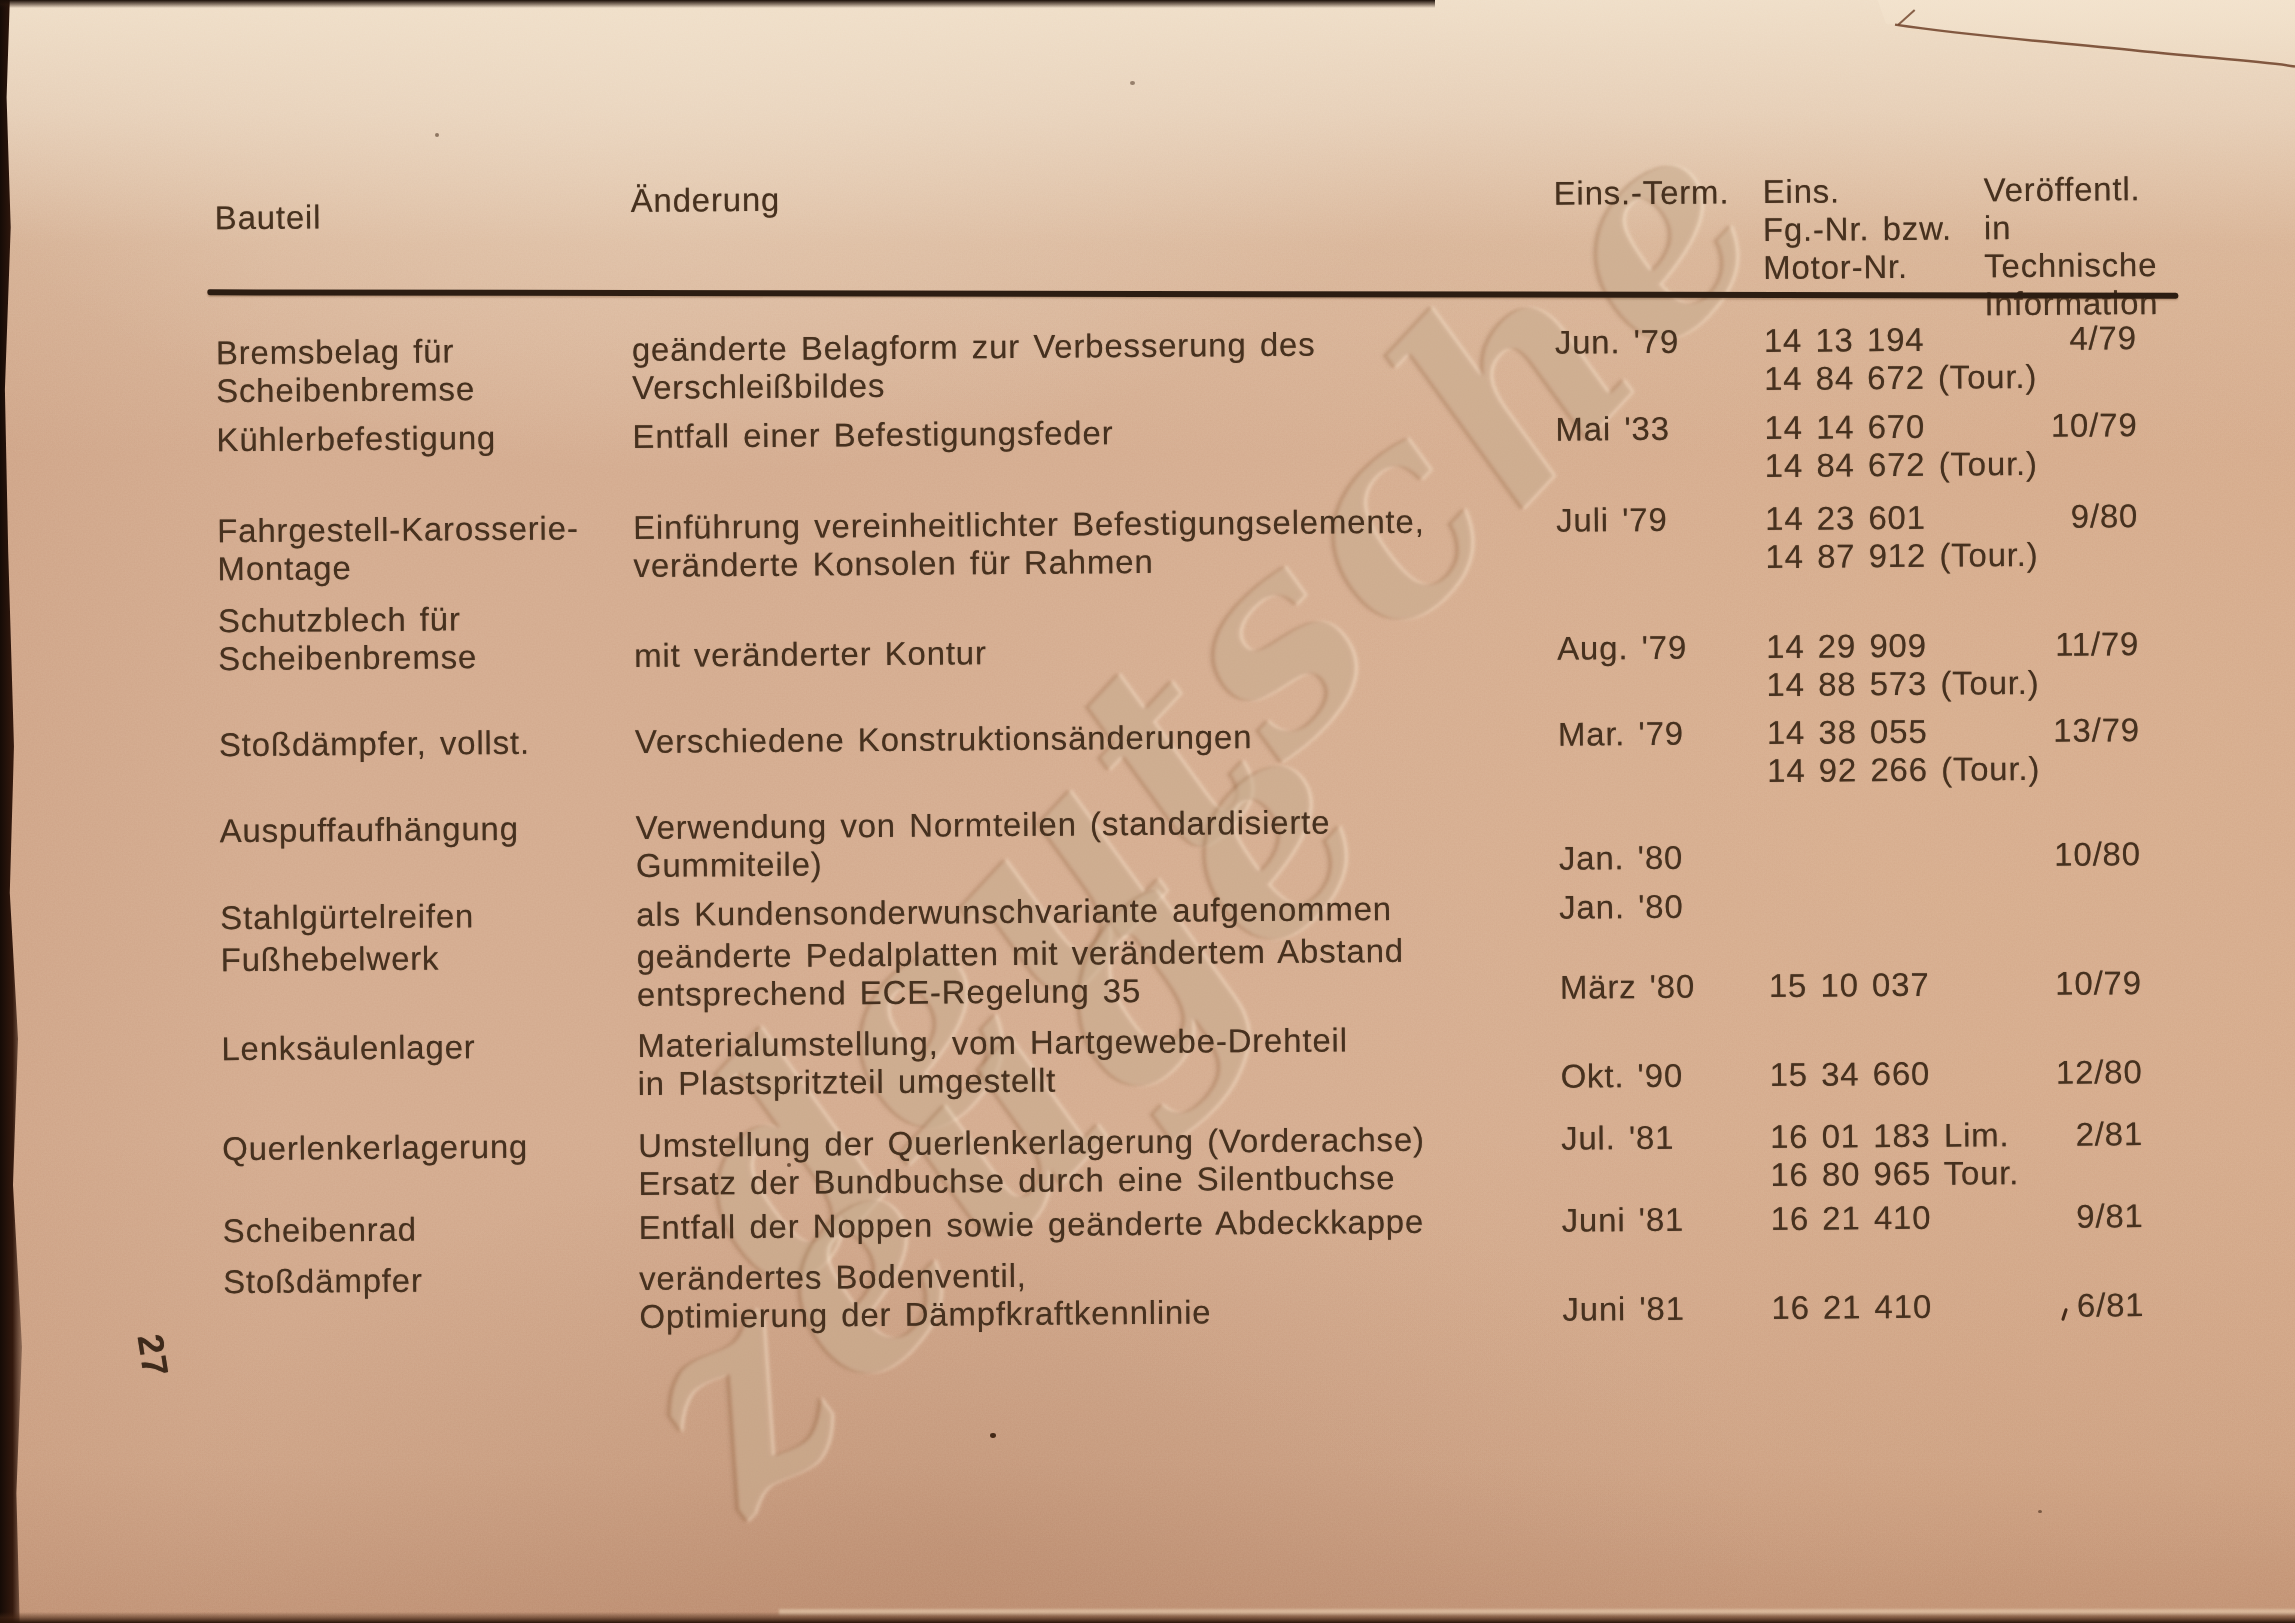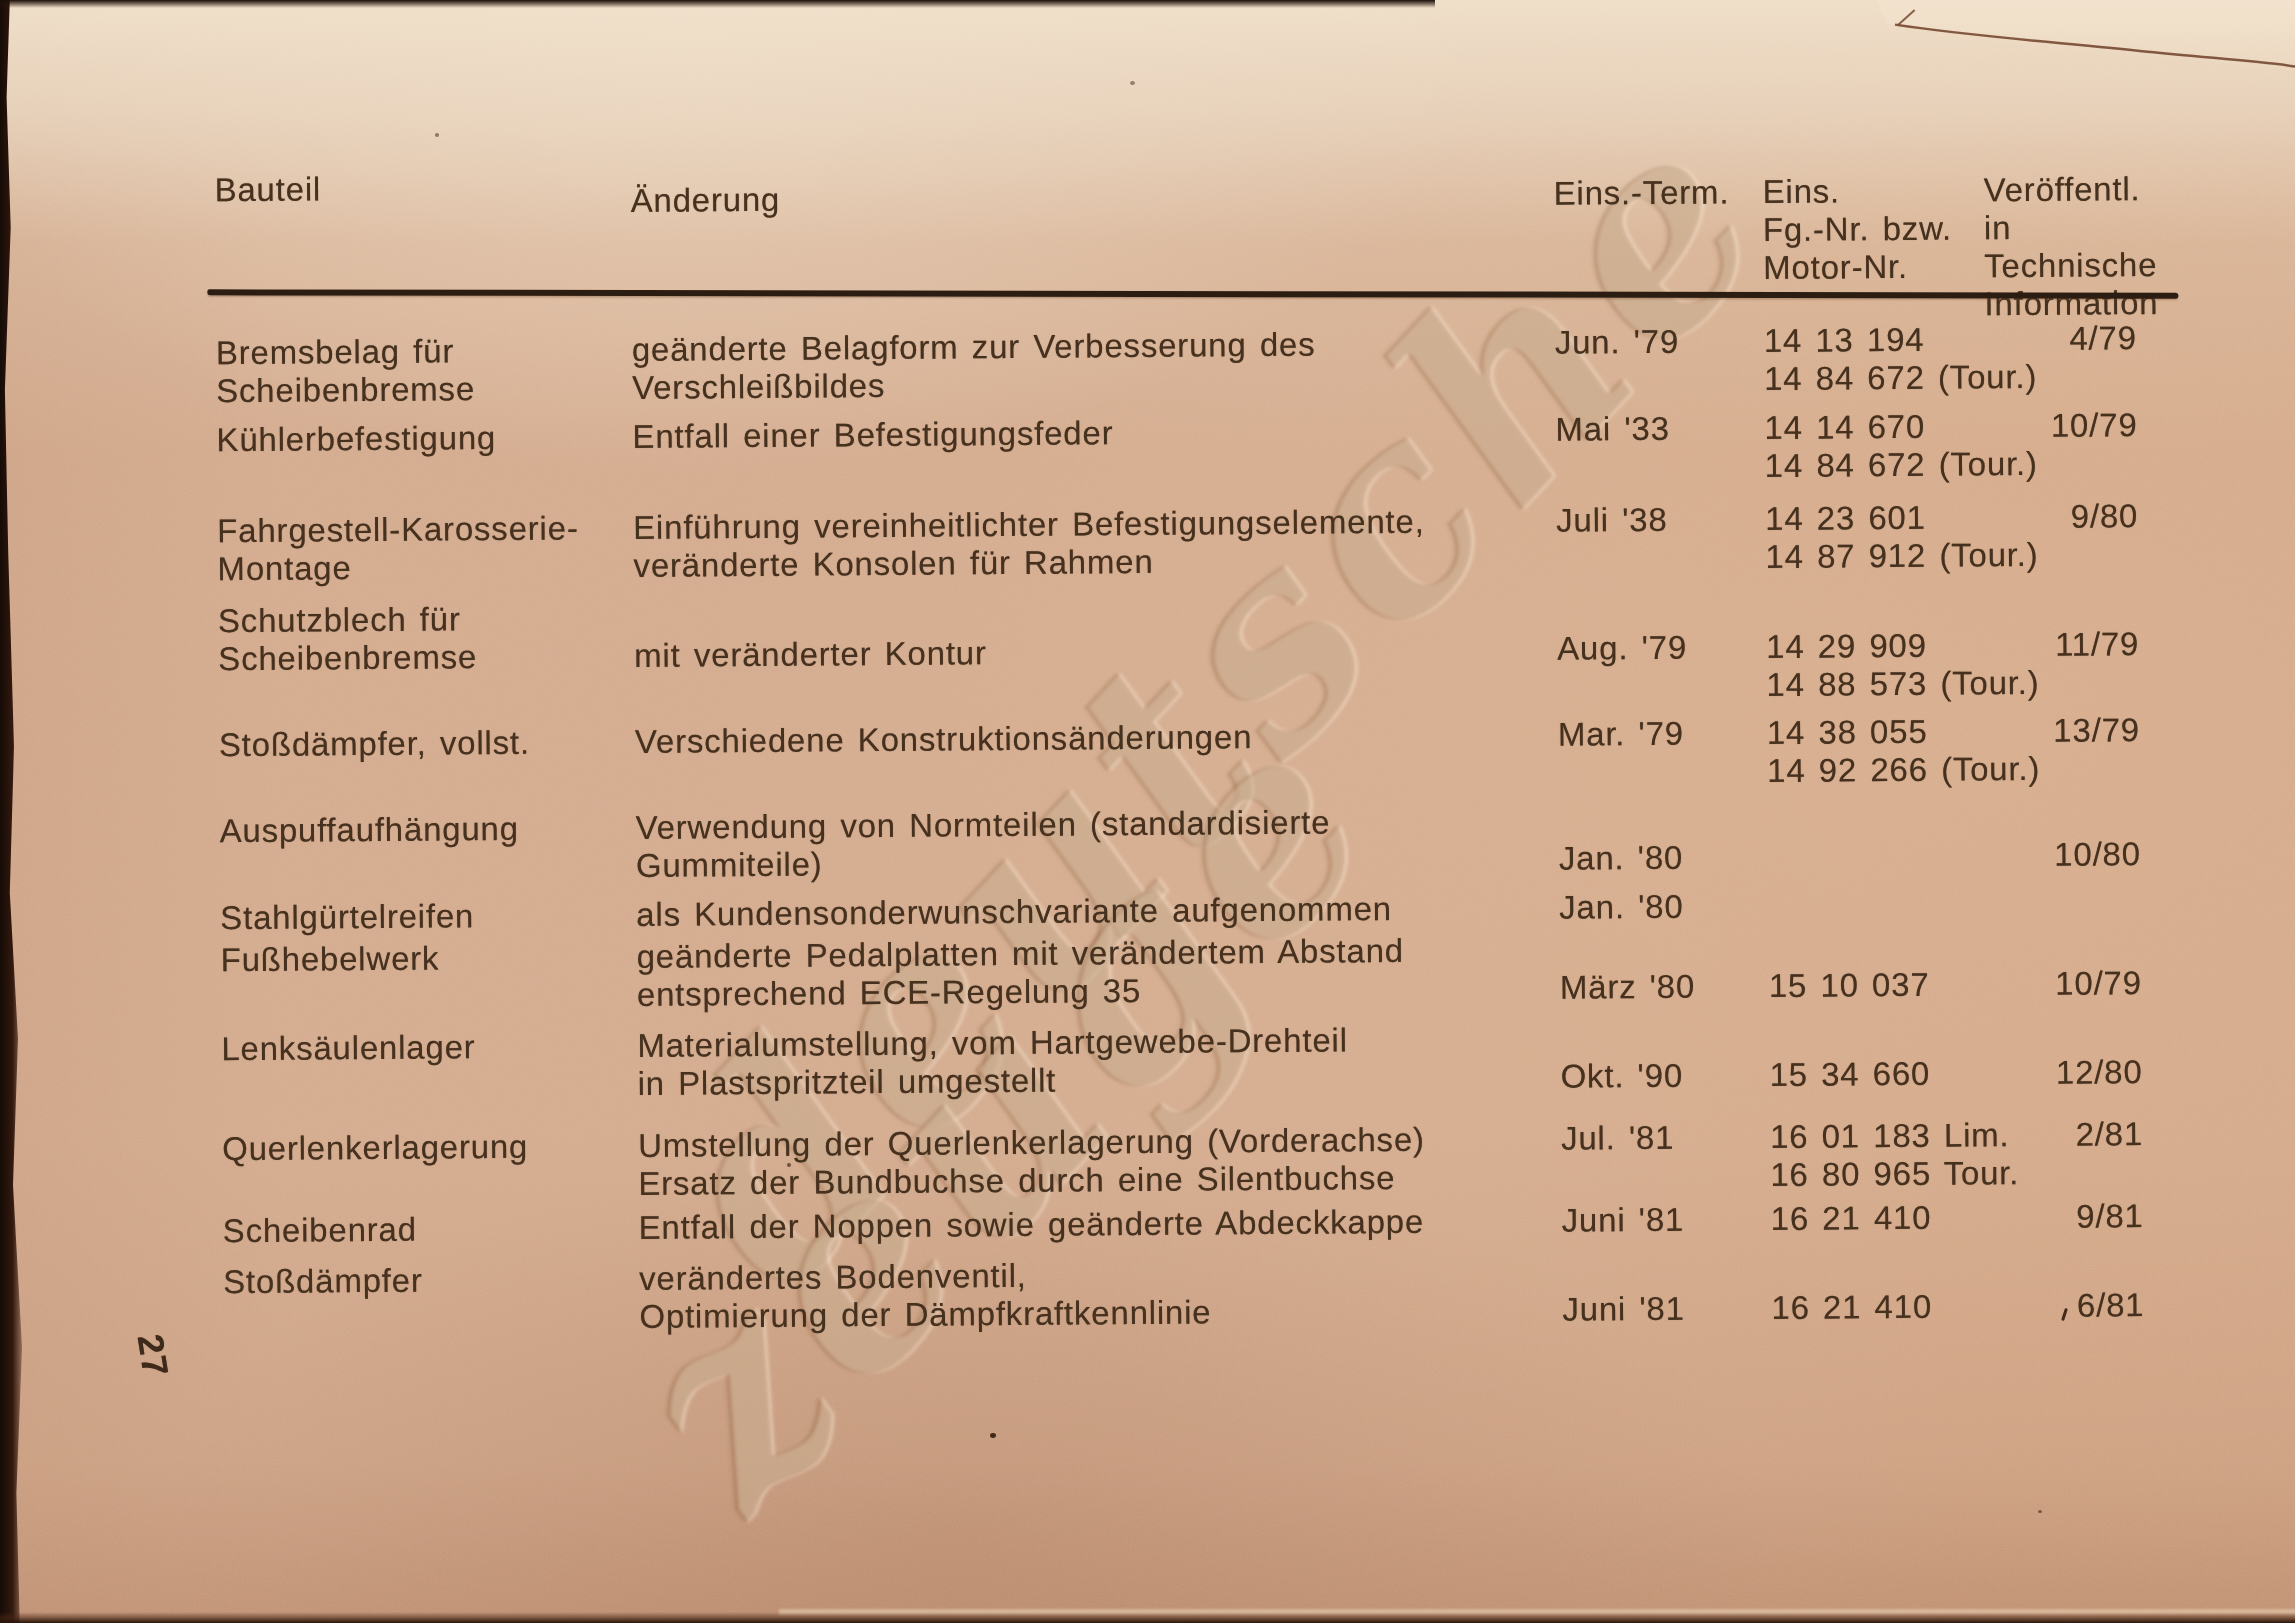--- a/index.html
+++ b/index.html
@@ -98,21 +98,21 @@
     <feTurbulence type="fractalNoise" baseFrequency="0.55" numOctaves="2" seed="7" result="n"></feTurbulence>
     <feColorMatrix in="n" type="matrix" values="0 0 0 0 0.93  0 0 0 0 0.82  0 0 0 0 0.70  0 0 0 0.5 0"></feColorMatrix>
   </filter>
   <rect width="2800" height="1980" filter="url(#noise)"></rect>
 </svg>
 
 <div class="wm wm1">deutsche</div>
 <div class="wm wm2">zeuge</div>
 
 <div class="content">
-  <div class="hcell c1" style="top:171px">Bauteil</div>
+  <div class="hcell c1" style="top:199px">Bauteil</div>
   <div class="hcell c2" style="top:185px">Änderung</div>
   <div class="hcell c3" style="top:185px">Eins.-Term.</div>
   <div class="hcell c4" style="top:185px">
       <div class="line">Eins.</div>
       <div class="line">Fg.-Nr. bzw.</div>
       <div class="line">Motor-Nr.</div>
     </div>
   <div class="hcell c5" style="top:185px;text-align:left">
       <div class="line">Veröffentl.</div>
       <div class="line">in Technische</div>
@@ -161,21 +161,21 @@
       <div class="row" style="top: 512px;">
         <div class="cell c1">
           <div class="line">Fahrgestell-Karosserie-</div>
           <div class="line">Montage</div>
         </div>
         <div class="cell c2">
           <div class="line">Einführung vereinheitlichter Befestigungselemente,</div>
           <div class="line">veränderte Konsolen für Rahmen</div>
         </div>
         <div class="cell c3">
-          <div class="line">Juli '38</div>
+          <div class="line">Juli '79</div>
         </div>
         <div class="cell c4">
           <div class="line">14 23 601</div>
           <div class="line">14 87 912 (Tour.)</div>
         </div>
         <div class="cell c5">
           <div class="line">9/80</div>
         </div>
       </div>
       <div class="row" style="top: 602px;">

